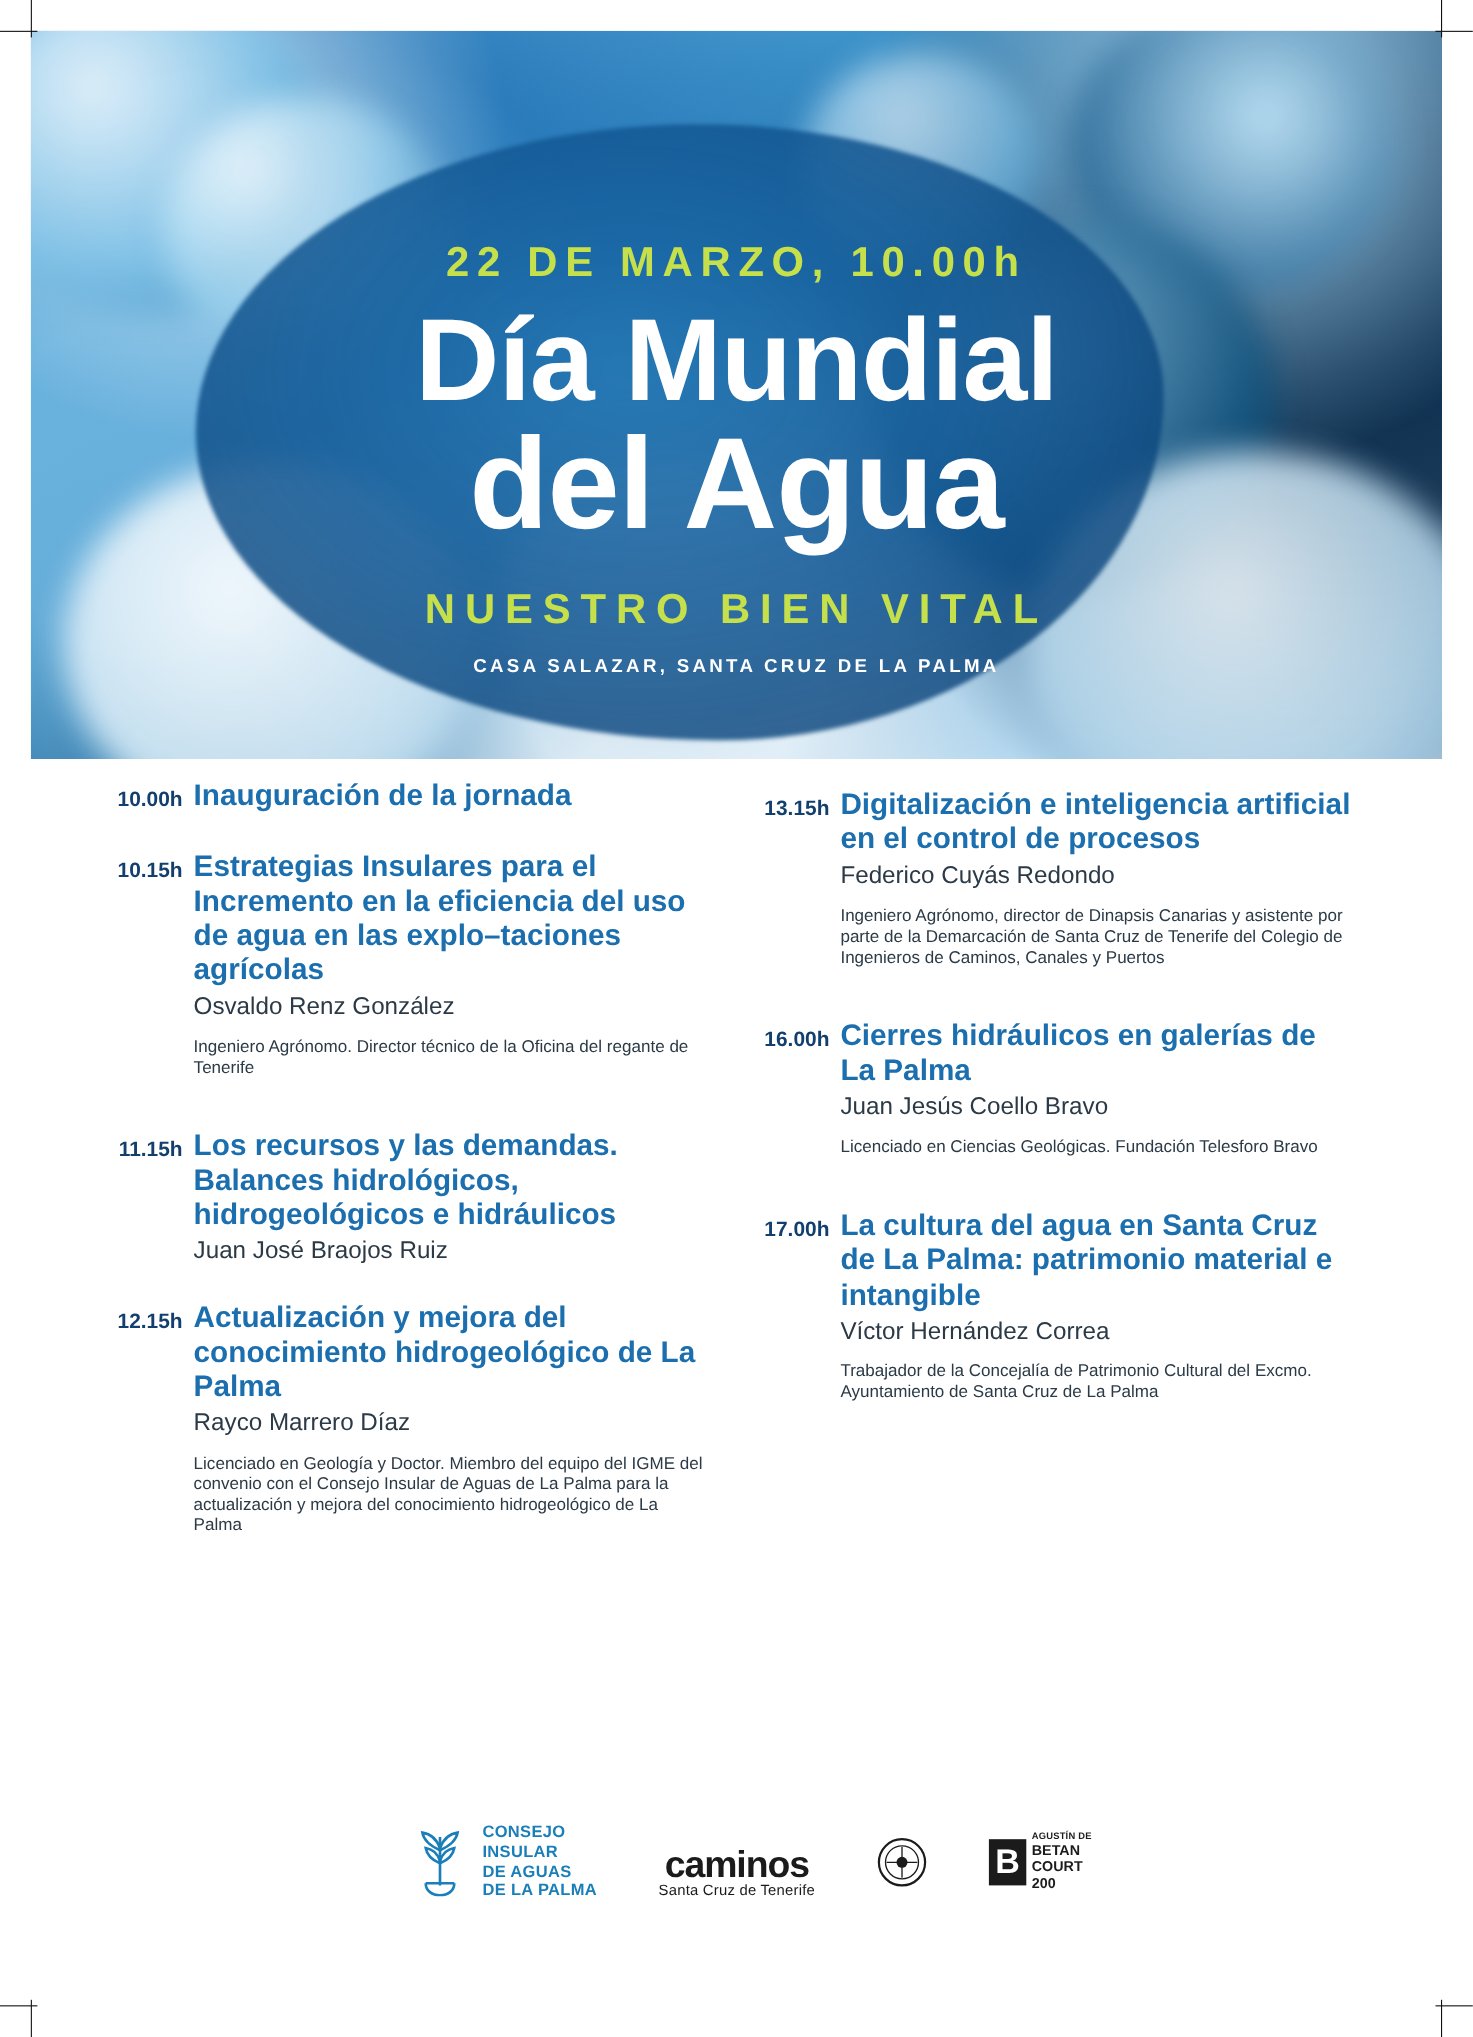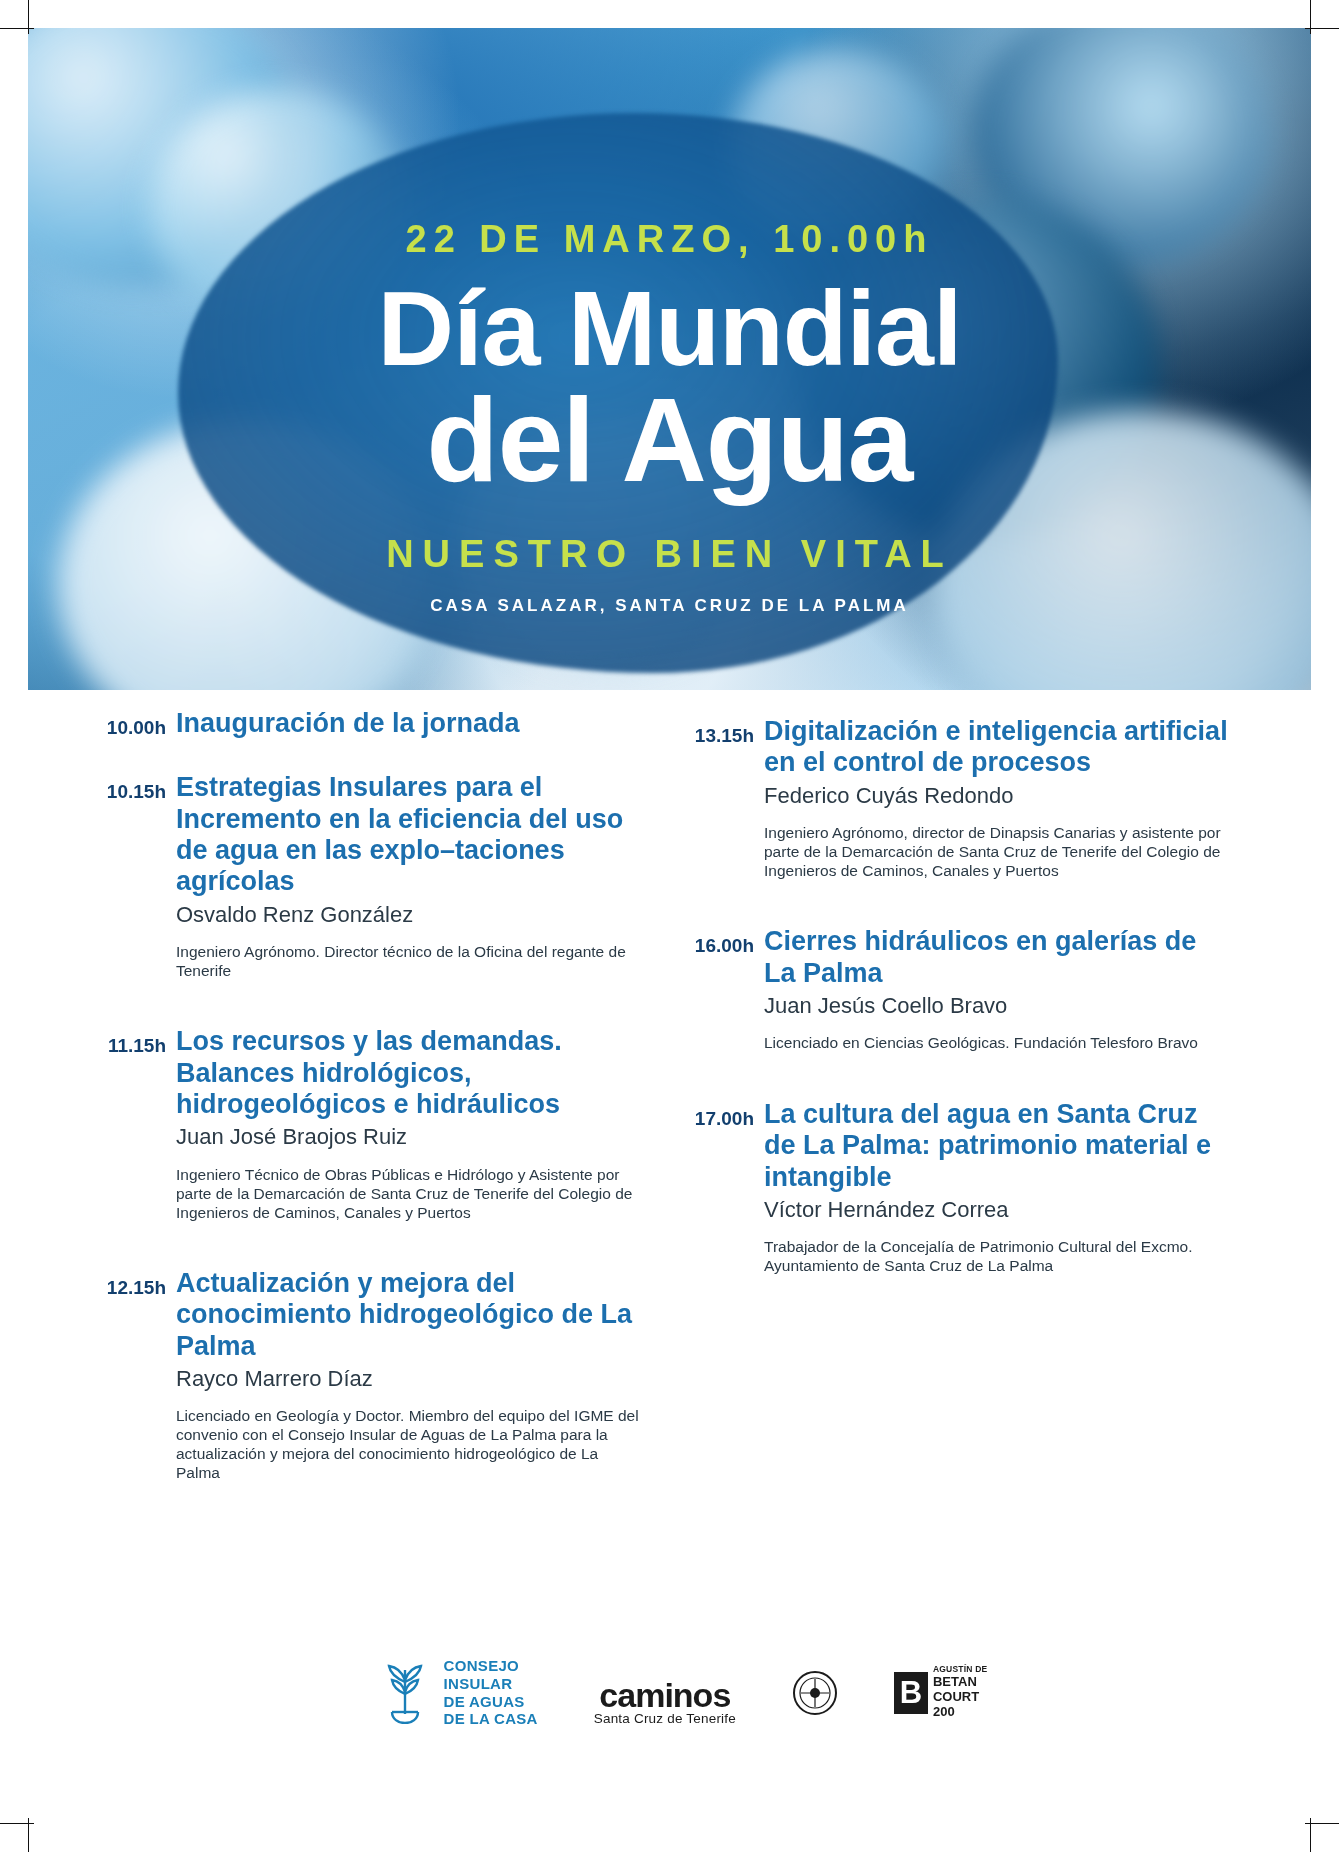--- a/index.html
+++ b/index.html
@@ -277,21 +277,20 @@
           <p class="speaker">Osvaldo Renz González</p>
           <p class="role">Ingeniero Agrónomo. Director técnico de la Oficina del regante de Tenerife</p>
         </div>
       </div>
 
       <div class="item">
         <div class="time">11.15h</div>
         <div class="body">
           <p class="item-title">Los recursos y las demandas. Balances hidrológicos, hidrogeológicos e hidráulicos</p>
           <p class="speaker">Juan José Braojos Ruiz</p>
-          <p class="role">Ingeniero Técnico de Obras Públicas e Hidrólogo y Asistente por parte de la Demarcación de Santa Cruz de Tenerife del Colegio de Ingenieros de Caminos, Canales y Puertos</p>
         </div>
       </div>
 
       <div class="item">
         <div class="time">12.15h</div>
         <div class="body">
           <p class="item-title">Actualización y mejora del conocimiento hidrogeológico de La Palma</p>
           <p class="speaker">Rayco Marrero Díaz</p>
           <p class="role">Licenciado en Geología y Doctor. Miembro del equipo del IGME del convenio con el Consejo Insular de Aguas de La Palma para la actualización y mejora del conocimiento hidrogeológico de La Palma</p>
         </div>
@@ -344,21 +343,21 @@
             <path d="M29 32 C36 29 41 24 42 18 C36 19 31 23 29 30"></path>
             <path d="M16 50 C16 57 22 61 29 61 C36 61 42 57 42 50"></path>
             <path d="M16 50 L42 50"></path>
           </g>
         </svg>
       </span>
       <span class="ciap-text">
         <span>CONSEJO</span><br>
         <span>INSULAR</span><br>
         <span>DE AGUAS</span><br>
-        <span>DE LA CASA</span>
+        <span>DE LA PALMA</span>
       </span>
     </div>
 
     <div class="logo-caminos">
       <div class="caminos-top">caminos</div>
       <div class="caminos-sub">Santa Cruz de Tenerife</div>
     </div>
 
     <span class="logo-seal">
       <svg viewBox="0 0 46 46" width="46" height="46" aria-hidden="true">

